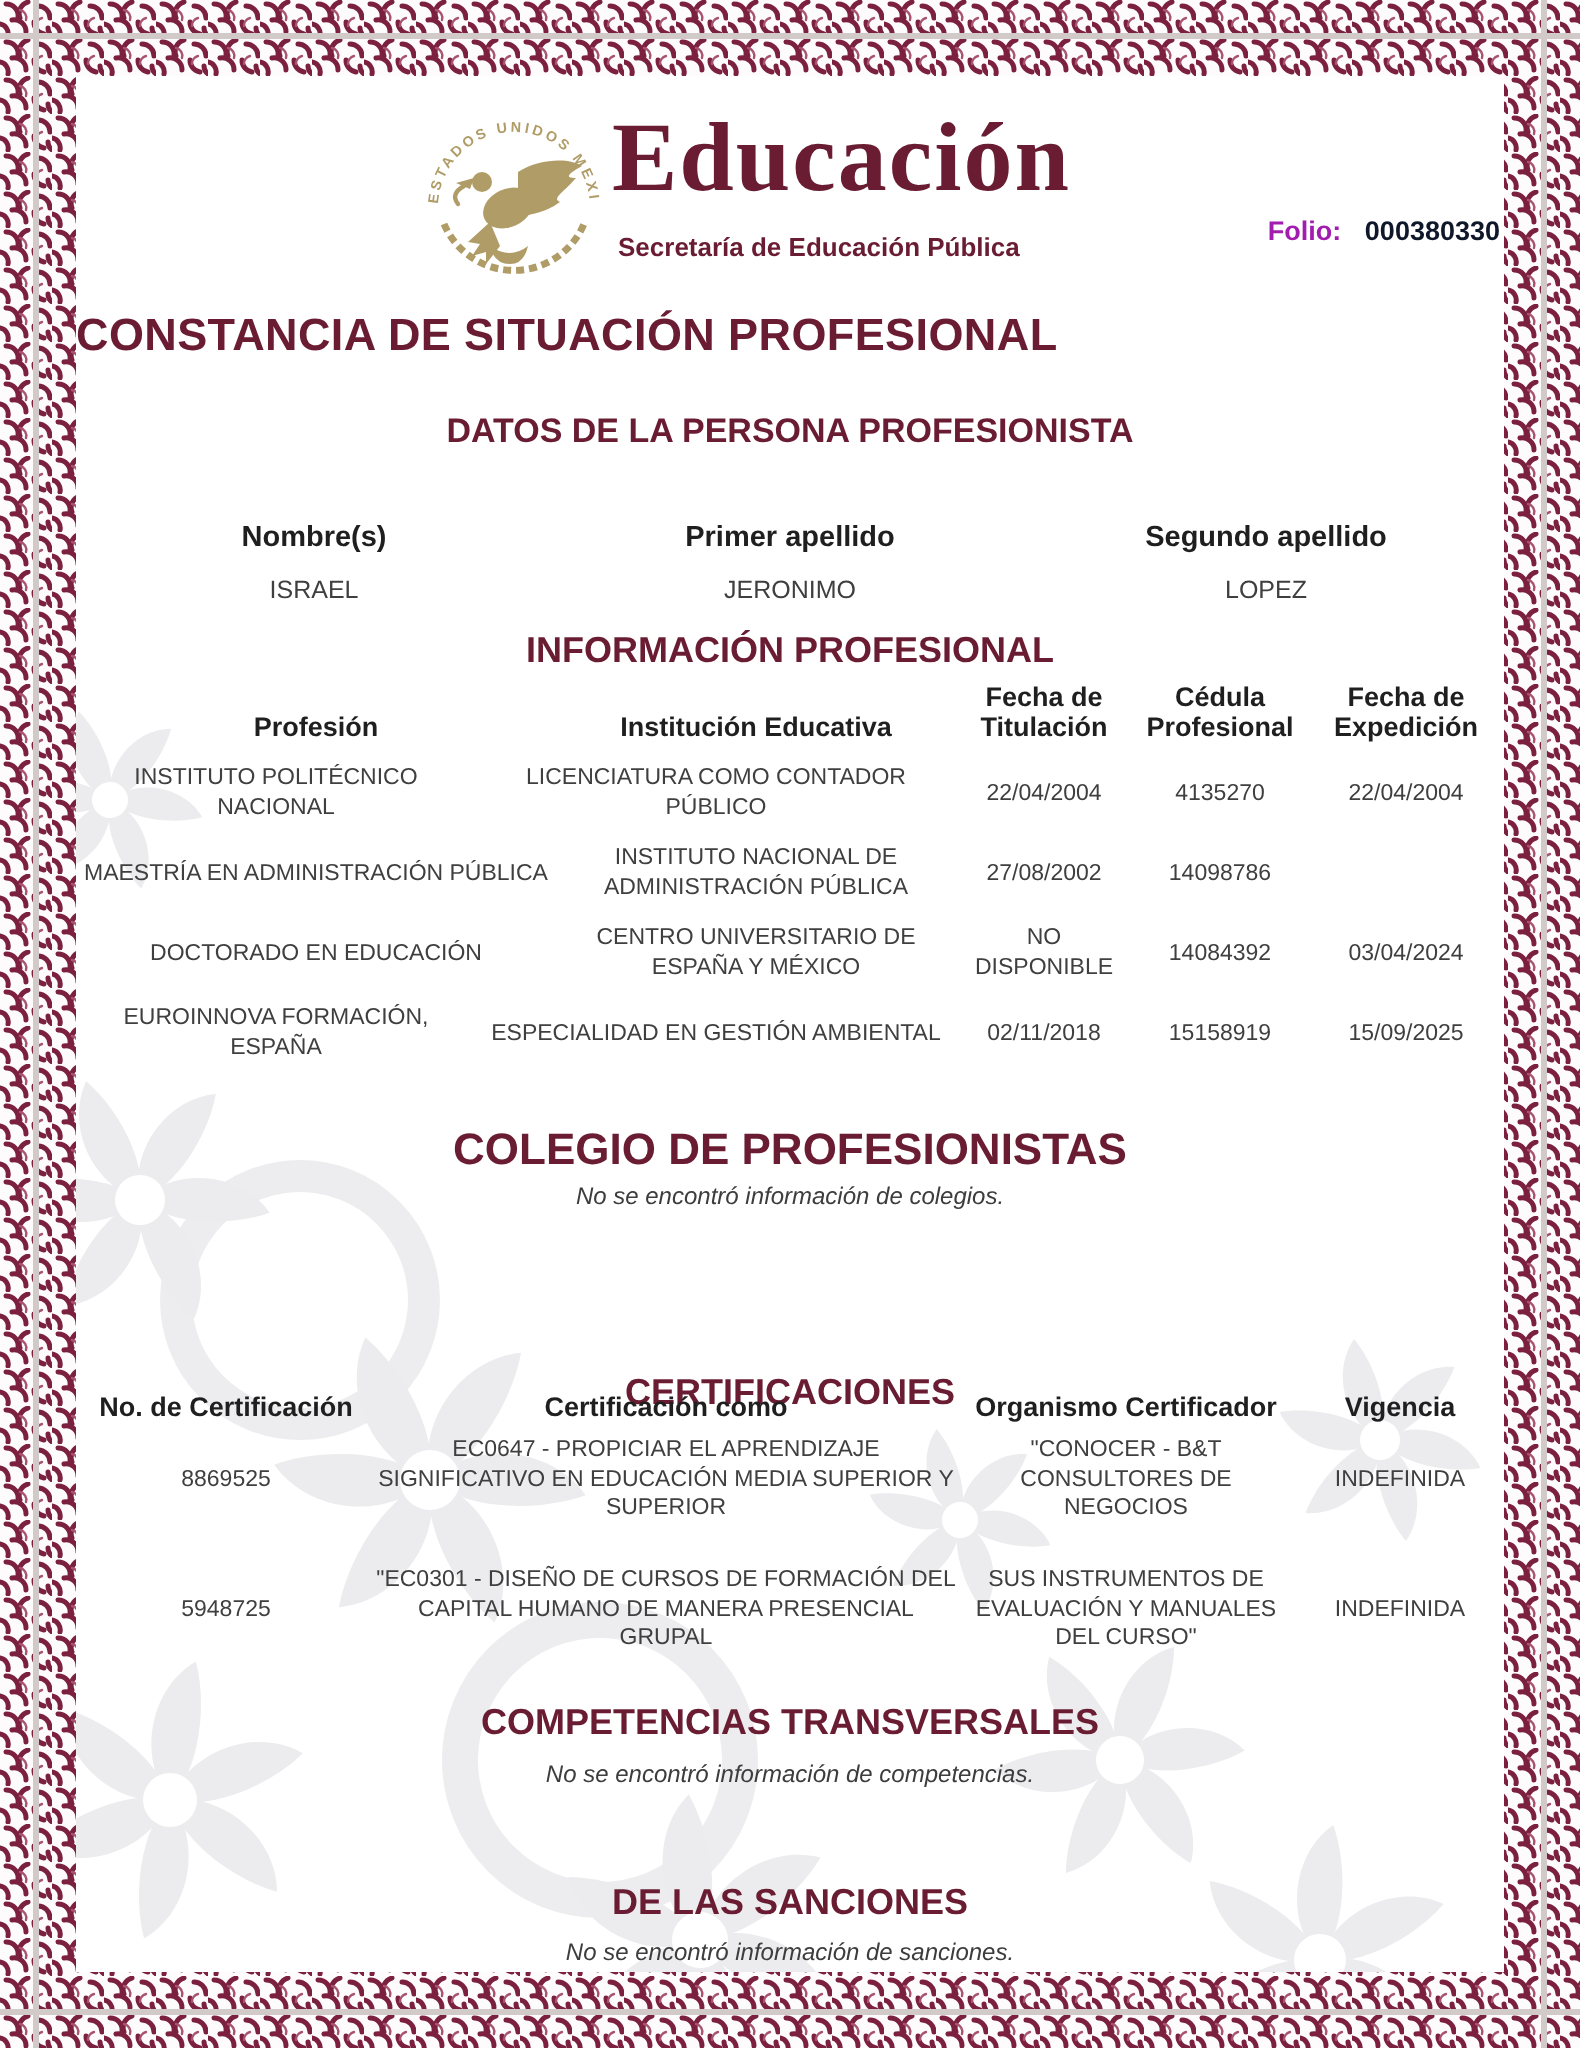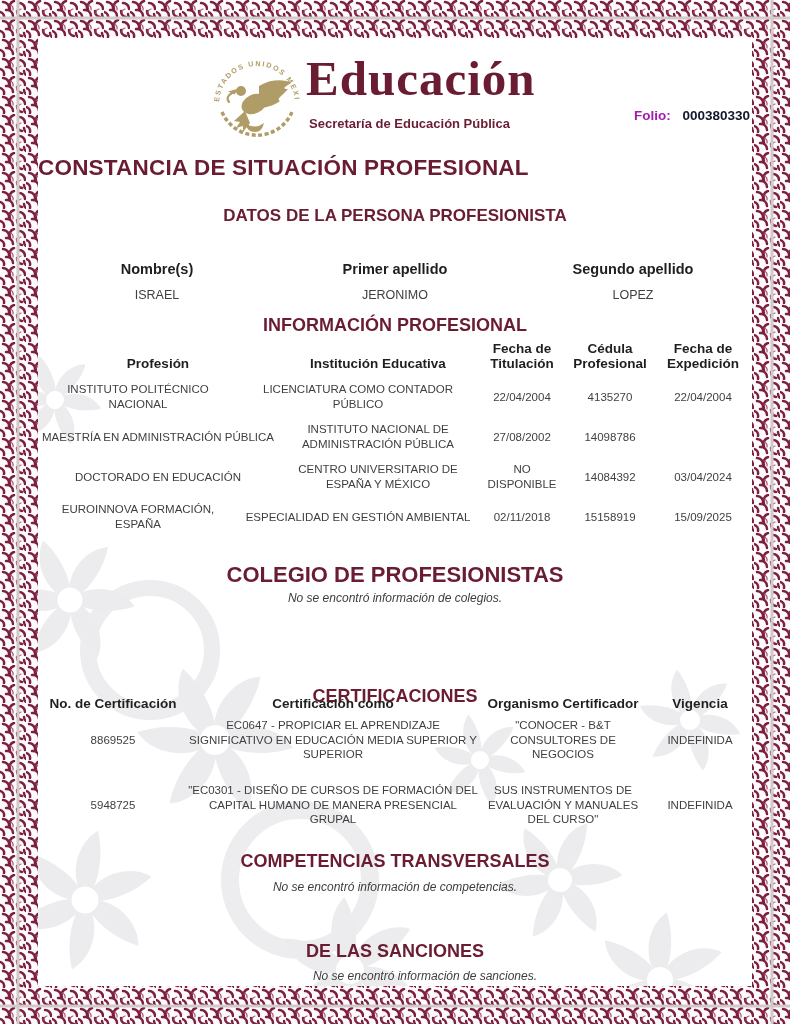--- a/index.html
+++ b/index.html
@@ -26,21 +26,21 @@
   .t-info{top:277px;font-size:18px;}
   .t-colegio{top:524px;font-size:22px;}
   .t-cert{top:629px;font-size:18px;margin-top:19px;}
   .t-comp{top:813px;font-size:18px;}
   .t-sanc{top:903px;font-size:18px;}
 
   .empty-note{position:absolute;left:0;width:714px;text-align:center;font-style:italic;
               font-size:12px;color:#3d3d3d;}
   .n-colegio{top:553px;}
   .n-comp{top:842px;}
-  .n-sanc{top:931px;margin-left:30px;}
+  .n-sanc{top:931px;}
 
   
   .person-row{position:absolute;left:0;top:207px;width:714px;display:flex;margin-top:16px;}
   .person-col{flex:1;text-align:center;}
   .person-label{font-size:14.5px;font-weight:bold;color:#1f1f1f;}
   .person-value{margin-top:11px;font-size:12.5px;color:#3F3F3F;}
 
   
   .tbl{position:absolute;left:0;width:714px;}
   .tbl-info{top:303px;}

